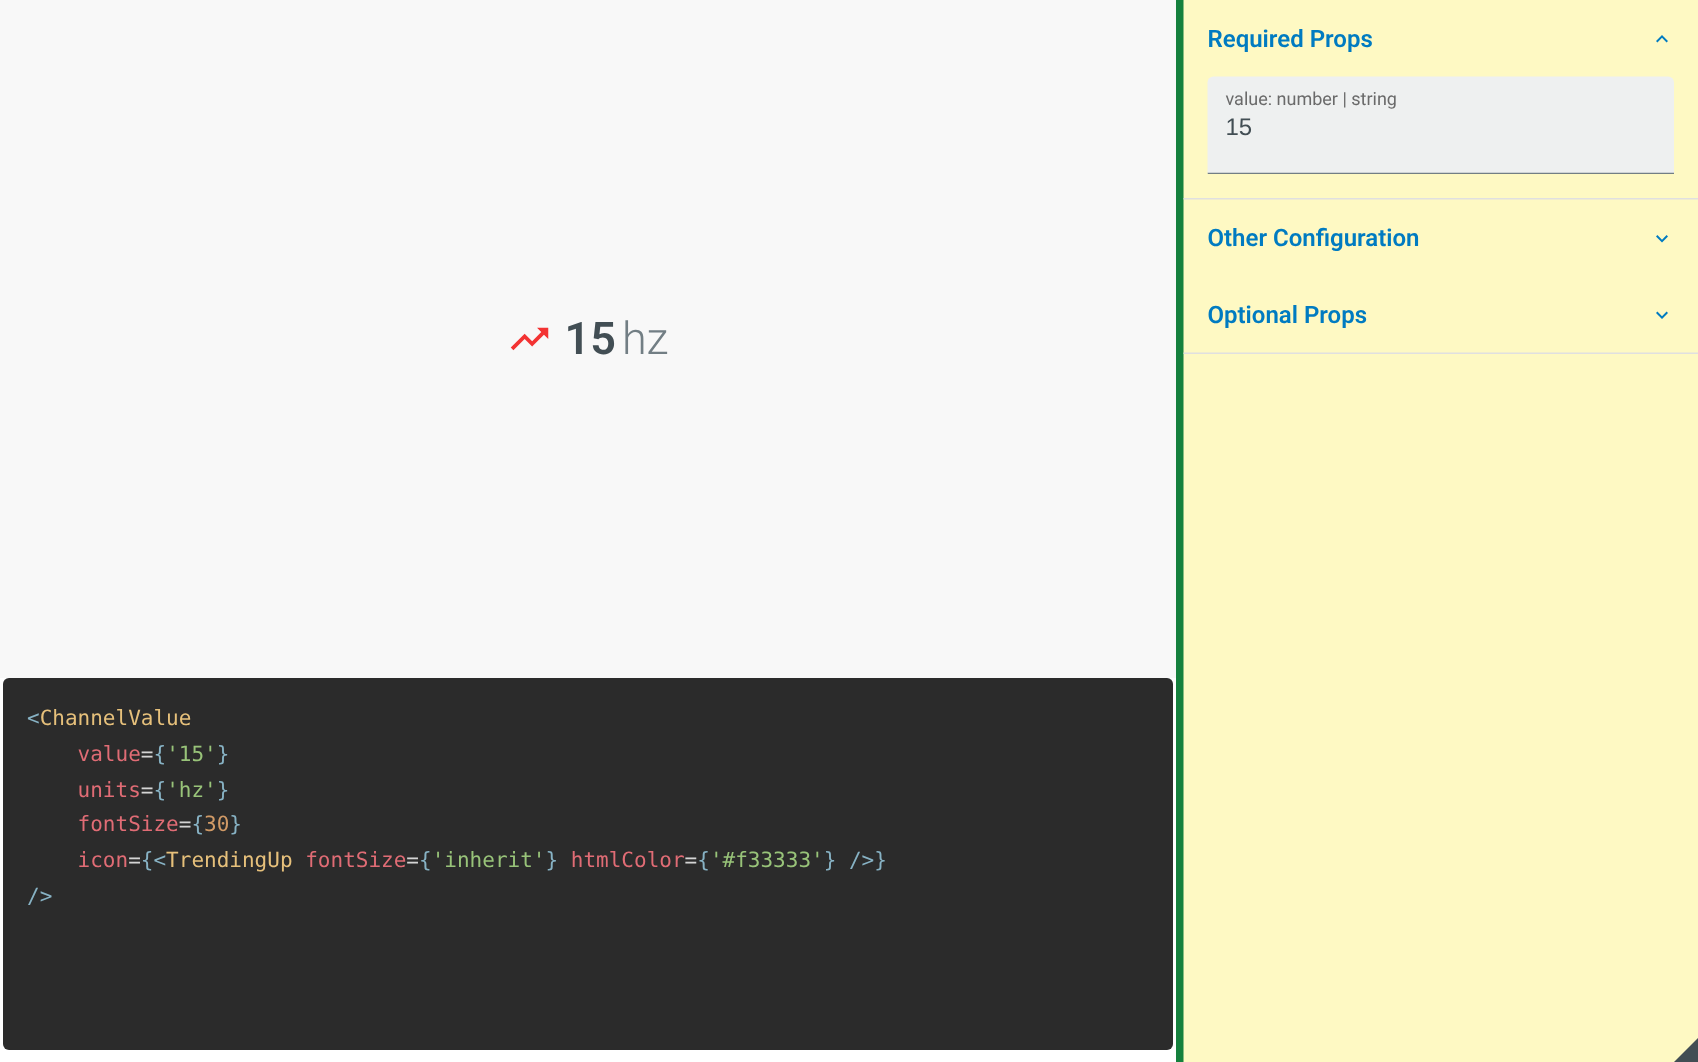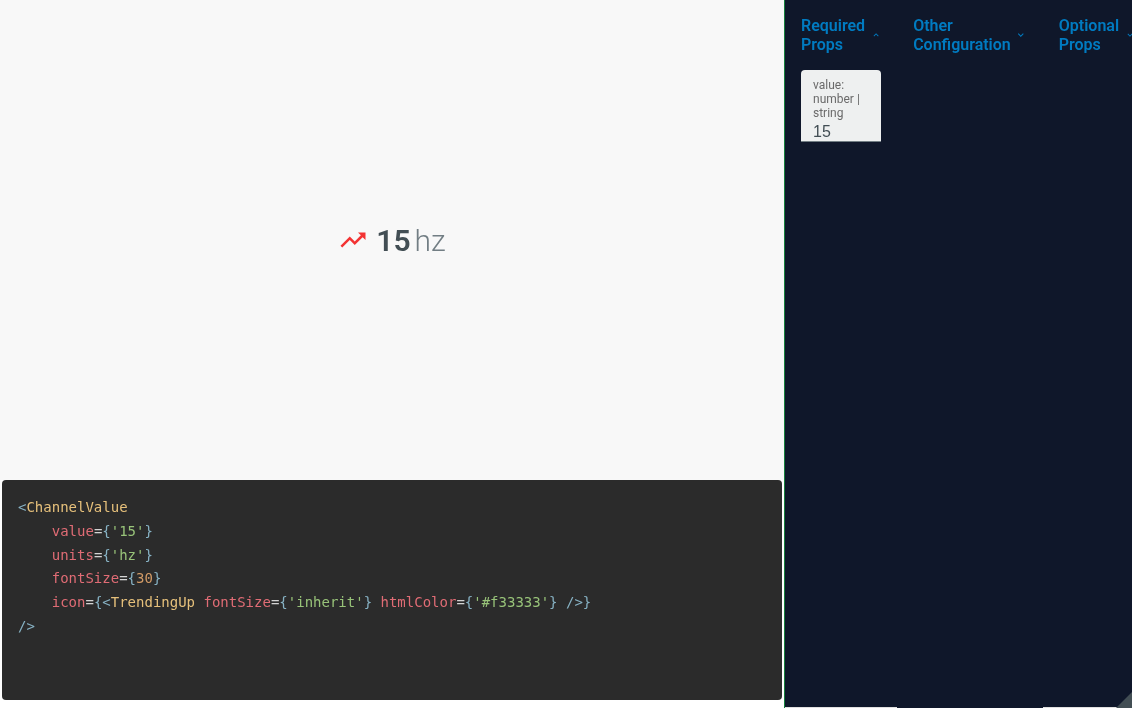--- a/index.html
+++ b/index.html
@@ -45,36 +45,36 @@
     
     .code-panel {
       background: #2b2b2b;
       color: #d4d4d4;
       border-radius: 4px;
       margin: 0 2px 8px 2px;
       padding: 16px;
       font-family: "SF Mono", Monaco, Consolas, "Courier New", monospace;
       font-size: 14px;
       line-height: 1.7;
-      height: 220px;
+      height: 248px;
     }
     .code-panel pre { margin: 0; white-space: pre; }
     .punct { color: #87b2c4; }
     .tag   { color: #e6c07b; }
     .attr  { color: #e06c75; }
     .string{ color: #98c379; }
     .num   { color: #d19a66; }
     .eq    { color: #d4d4d4; }
     
     .sidebar {
       width: 348px;
-      border-left: 1px solid #15803d;
-      background: #0f172a;
+      border-left: 5px solid #15803d;
+      background: #fef9c3;
       display: flex;
-      flex-direction: row;
+      flex-direction: column;
     }
     .section {
       border-bottom: 1px solid #e0e0e0;
     }
     .section-header {
       display: flex;
       justify-content: space-between;
       align-items: center;
       padding: 16px;
       cursor: pointer;
@@ -86,21 +86,21 @@
       width: 16px;
       height: 16px;
       fill: #007bc1;
     }
     .section-body {
       padding: 0 16px 16px;
     }
     .input-group {
       background: #eef0f0;
       border-radius: 4px 4px 0 0;
-      padding: 8px 12px 0;
+      padding: 8px 12px 20px;
       border-bottom: 1px solid #727e84;
     }
     .input-label {
       font-size: 12px;
       color: #6a6a6a;
       display: block;
       margin-bottom: 2px;
     }
     .input-field {
       width: 100%;

